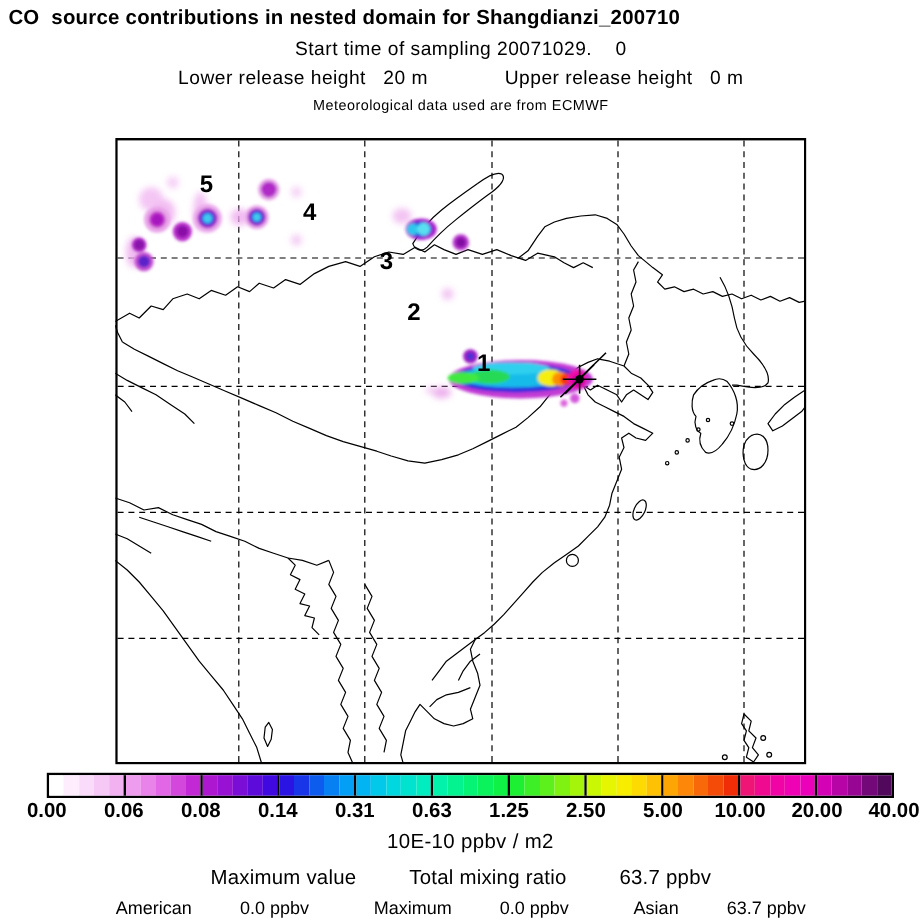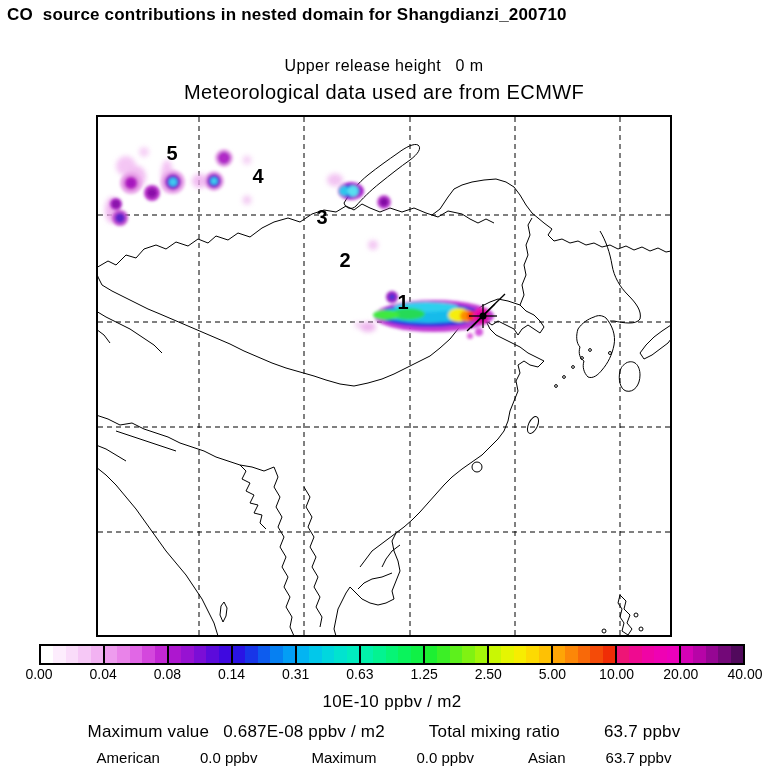--- a/index.html
+++ b/index.html
@@ -3,47 +3,49 @@
 <meta charset="utf-8">
 <style>
   html,body{margin:0;padding:0;background:#fff;}
   .page{position:relative;width:768px;height:768px;background:#ffffff;
         font-family:"Liberation Sans",sans-serif;color:#000;overflow:hidden;}
   .line{position:absolute;left:0;width:768px;display:flex;justify-content:center;
         white-space:pre;color:#000;}
   .title1{top:5px;left:7px;width:auto;display:block;font-size:17px;font-weight:bold;letter-spacing:.2px;}
   .title2{top:33px;font-size:16px;letter-spacing:.4px;column-gap:36px;}
   .title3{top:57px;font-size:16px;letter-spacing:.4px;column-gap:64px;}
-  .title4{top:81px;font-size:20px;letter-spacing:.4px;}
+  .title4{top:81px;font-size:12px;letter-spacing:.4px;}
   .mapsvg{position:absolute;left:96px;top:115px;}
   .cbar{position:absolute;left:39px;top:644px;width:706px;height:21px;
         border:2px solid #000;box-sizing:border-box;display:flex;background:#fff;}
   .seg{flex:1 1 0;display:flex;border-left:2px solid #000;}
   .seg:first-child{border-left:none;}
   .cell{flex:1 1 0;}
   .cbticks{position:absolute;left:39px;top:666px;width:706px;height:22px;}
   .tick{position:absolute;top:0;transform:translateX(-50%);
-        font-size:14px;font-weight:normal;white-space:pre;text-align:center;}
+        font-size:17px;font-weight:bold;white-space:pre;text-align:center;}
   .unit{position:absolute;left:39px;top:692px;width:706px;text-align:center;
         font-size:17px;letter-spacing:.3px;}
   .footer1{top:722px;font-size:17px;letter-spacing:.2px;column-gap:14px;}
   .footer1 .wgap{margin-left:30px;}
   .footer2{top:749px;font-size:15px;column-gap:54px;}
   .pair{display:flex;column-gap:40px;white-space:pre;}
   svg text.rlabel{font-family:"Liberation Sans",sans-serif;font-size:20px;font-weight:bold;fill:#000;}
 </style>
 </head>
 <body>
 
 <div class="page">
 
   <div class="line title1">CO  source contributions in nested domain for Shangdianzi_200710</div>
   <div class="line title2">
+    <span>Start time of sampling 20071029.    0</span>
   </div>
   <div class="line title3">
+    <span>Lower release height   20 m</span>
     <span>Upper release height   0 m</span>
   </div>
   <div class="line title4">
     <span>Meteorological data used are from ECMWF</span>
   </div>
 
   <svg class="mapsvg" width="576" height="522" viewBox="0 0 576 522">
     <defs>
       <filter id="soft" x="-40%" y="-40%" width="180%" height="180%">
           <feGaussianBlur stdDeviation="1.4"></feGaussianBlur>
@@ -258,37 +260,36 @@
       <div class="seg">
         <div class="cell" style="background: rgb(212, 2, 181);"></div>
         <div class="cell" style="background: rgb(183, 4, 167);"></div>
         <div class="cell" style="background: rgb(150, 6, 147);"></div>
         <div class="cell" style="background: rgb(115, 8, 120);"></div>
         <div class="cell" style="background: rgb(81, 9, 92);"></div>
       </div>
     </div>
   <div class="cbticks" id="cbticks">
       <span class="tick" style="left: 0%;">0.00</span>
-      <span class="tick" style="left: 9.09091%;">0.04</span>
+      <span class="tick" style="left: 9.09091%;">0.06</span>
       <span class="tick" style="left: 18.1818%;">0.08</span>
       <span class="tick" style="left: 27.2727%;">0.14</span>
       <span class="tick" style="left: 36.3636%;">0.31</span>
       <span class="tick" style="left: 45.4545%;">0.63</span>
       <span class="tick" style="left: 54.5455%;">1.25</span>
       <span class="tick" style="left: 63.6364%;">2.50</span>
       <span class="tick" style="left: 72.7273%;">5.00</span>
       <span class="tick" style="left: 81.8182%;">10.00</span>
       <span class="tick" style="left: 90.9091%;">20.00</span>
       <span class="tick" style="left: 100%;">40.00</span>
     </div>
   <div class="unit">10E-10 ppbv / m2</div>
 
   <div class="line footer1">
     <span>Maximum value</span>
-    <span>0.687E-08 ppbv / m2</span>
     <span class="wgap">Total mixing ratio</span>
     <span class="wgap">63.7 ppbv</span>
   </div>
   <div class="line footer2">
     <span class="pair">
       <span>American</span>
       <span>0.0 ppbv</span>
     </span>
     <span class="pair">
       <span>Maximum</span>

